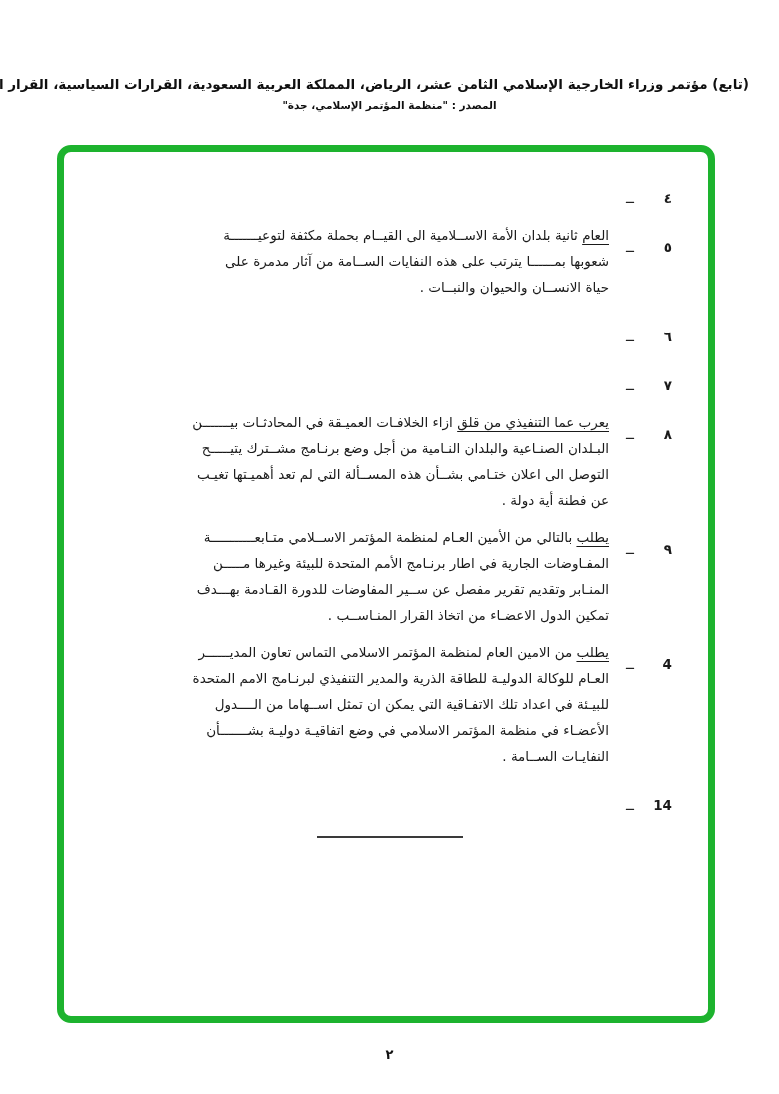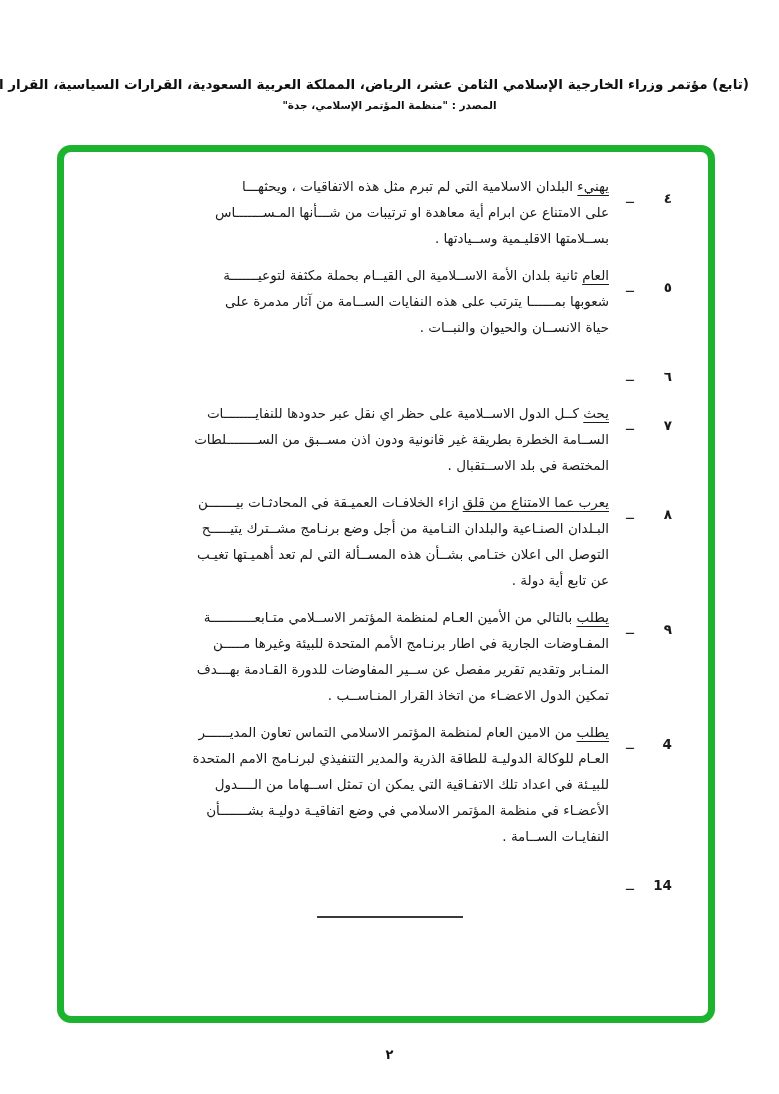--- a/index.html
+++ b/index.html
@@ -81,23 +81,20 @@
     <div class="header-source">المصدر :  "منظمة المؤتمر الإسلامي، جدة"</div>
   </div>
 
   <div class="frame" style="border-color: rgb(29, 179, 46);">
 
     <div class="item">
       <div class="num-cell">
         <span class="item-num">٤</span>
         <span class="item-dash">ــ</span>
       </div>
-      <div class="item-text"><span class="lead">يهنيء</span><span> البلدان الاسلامية التي لم تبرم مثل هذه  الاتفاقيات ، ويحثهـــا
-على الامتناع عن ابرام أية معاهدة او ترتيبات من شـــأنها المـســـــــاس
-بســلامتها الاقليـمية وســيادتها .</span></div>
     </div>
 
     <div class="item">
       <div class="num-cell">
         <span class="item-num">٥</span>
         <span class="item-dash">ــ</span>
       </div>
       <div class="item-text"><span class="lead">العام</span><span> ثانية بلدان الأمة الاســلامية الى القيــام بحملة مكثفة لتوعيـــــــة
 شعوبها بمــــــا يترتب على هذه النفايات الســامة من آثار مدمرة على
 حياة  الانســان والحيوان والنبــات .</span></div>
@@ -108,34 +105,31 @@
         <span class="item-num">٦</span>
         <span class="item-dash">ــ</span>
       </div>
     </div>
 
     <div class="item">
       <div class="num-cell">
         <span class="item-num">٧</span>
         <span class="item-dash">ــ</span>
       </div>
-      <div class="item-text"><span class="lead">يحث</span><span> كــل الدول الاســلامية على حظر اي نقل عبر حدودها للنفايــــــــات
-الســامة الخطرة بطريقة غير قانونية ودون اذن مســبق من الســــــــلطات
-المختصة في بلد الاســتقبال .</span></div>
     </div>
 
     <div class="item">
       <div class="num-cell">
         <span class="item-num">٨</span>
         <span class="item-dash">ــ</span>
       </div>
-      <div class="item-text"><span class="lead">يعرب عما الامتناع من قلق</span><span> ازاء الخلافـات العميـقة في المحادثـات بيـــــــن
+      <div class="item-text"><span class="lead">يعرب عما التنفيذي من قلق</span><span> ازاء الخلافـات العميـقة في المحادثـات بيـــــــن
 البـلدان الصنـاعية والبلدان النـامية من أجل وضع برنـامج مشــترك يتيـــــح
 التوصل الى اعلان ختـامي بشــأن هذه المســألة التي لم تعد أهميـتها تغيـب
-عن تابع أية دولة .</span></div>
+عن فطنة أية دولة .</span></div>
     </div>
 
     <div class="item">
       <div class="num-cell">
         <span class="item-num">٩</span>
         <span class="item-dash">ــ</span>
       </div>
       <div class="item-text"><span class="lead">يطلب</span><span> بالتالي من الأمين العـام لمنظمة المؤتمر الاســلامي متـابعـــــــــــة
 المفـاوضات الجارية في اطار برنـامج الأمم المتحدة للبيئة وغيرها مـــــن
 المنـابر وتقديم تقرير مفصل عن ســير المفاوضات للدورة القـادمة بهـــدف

